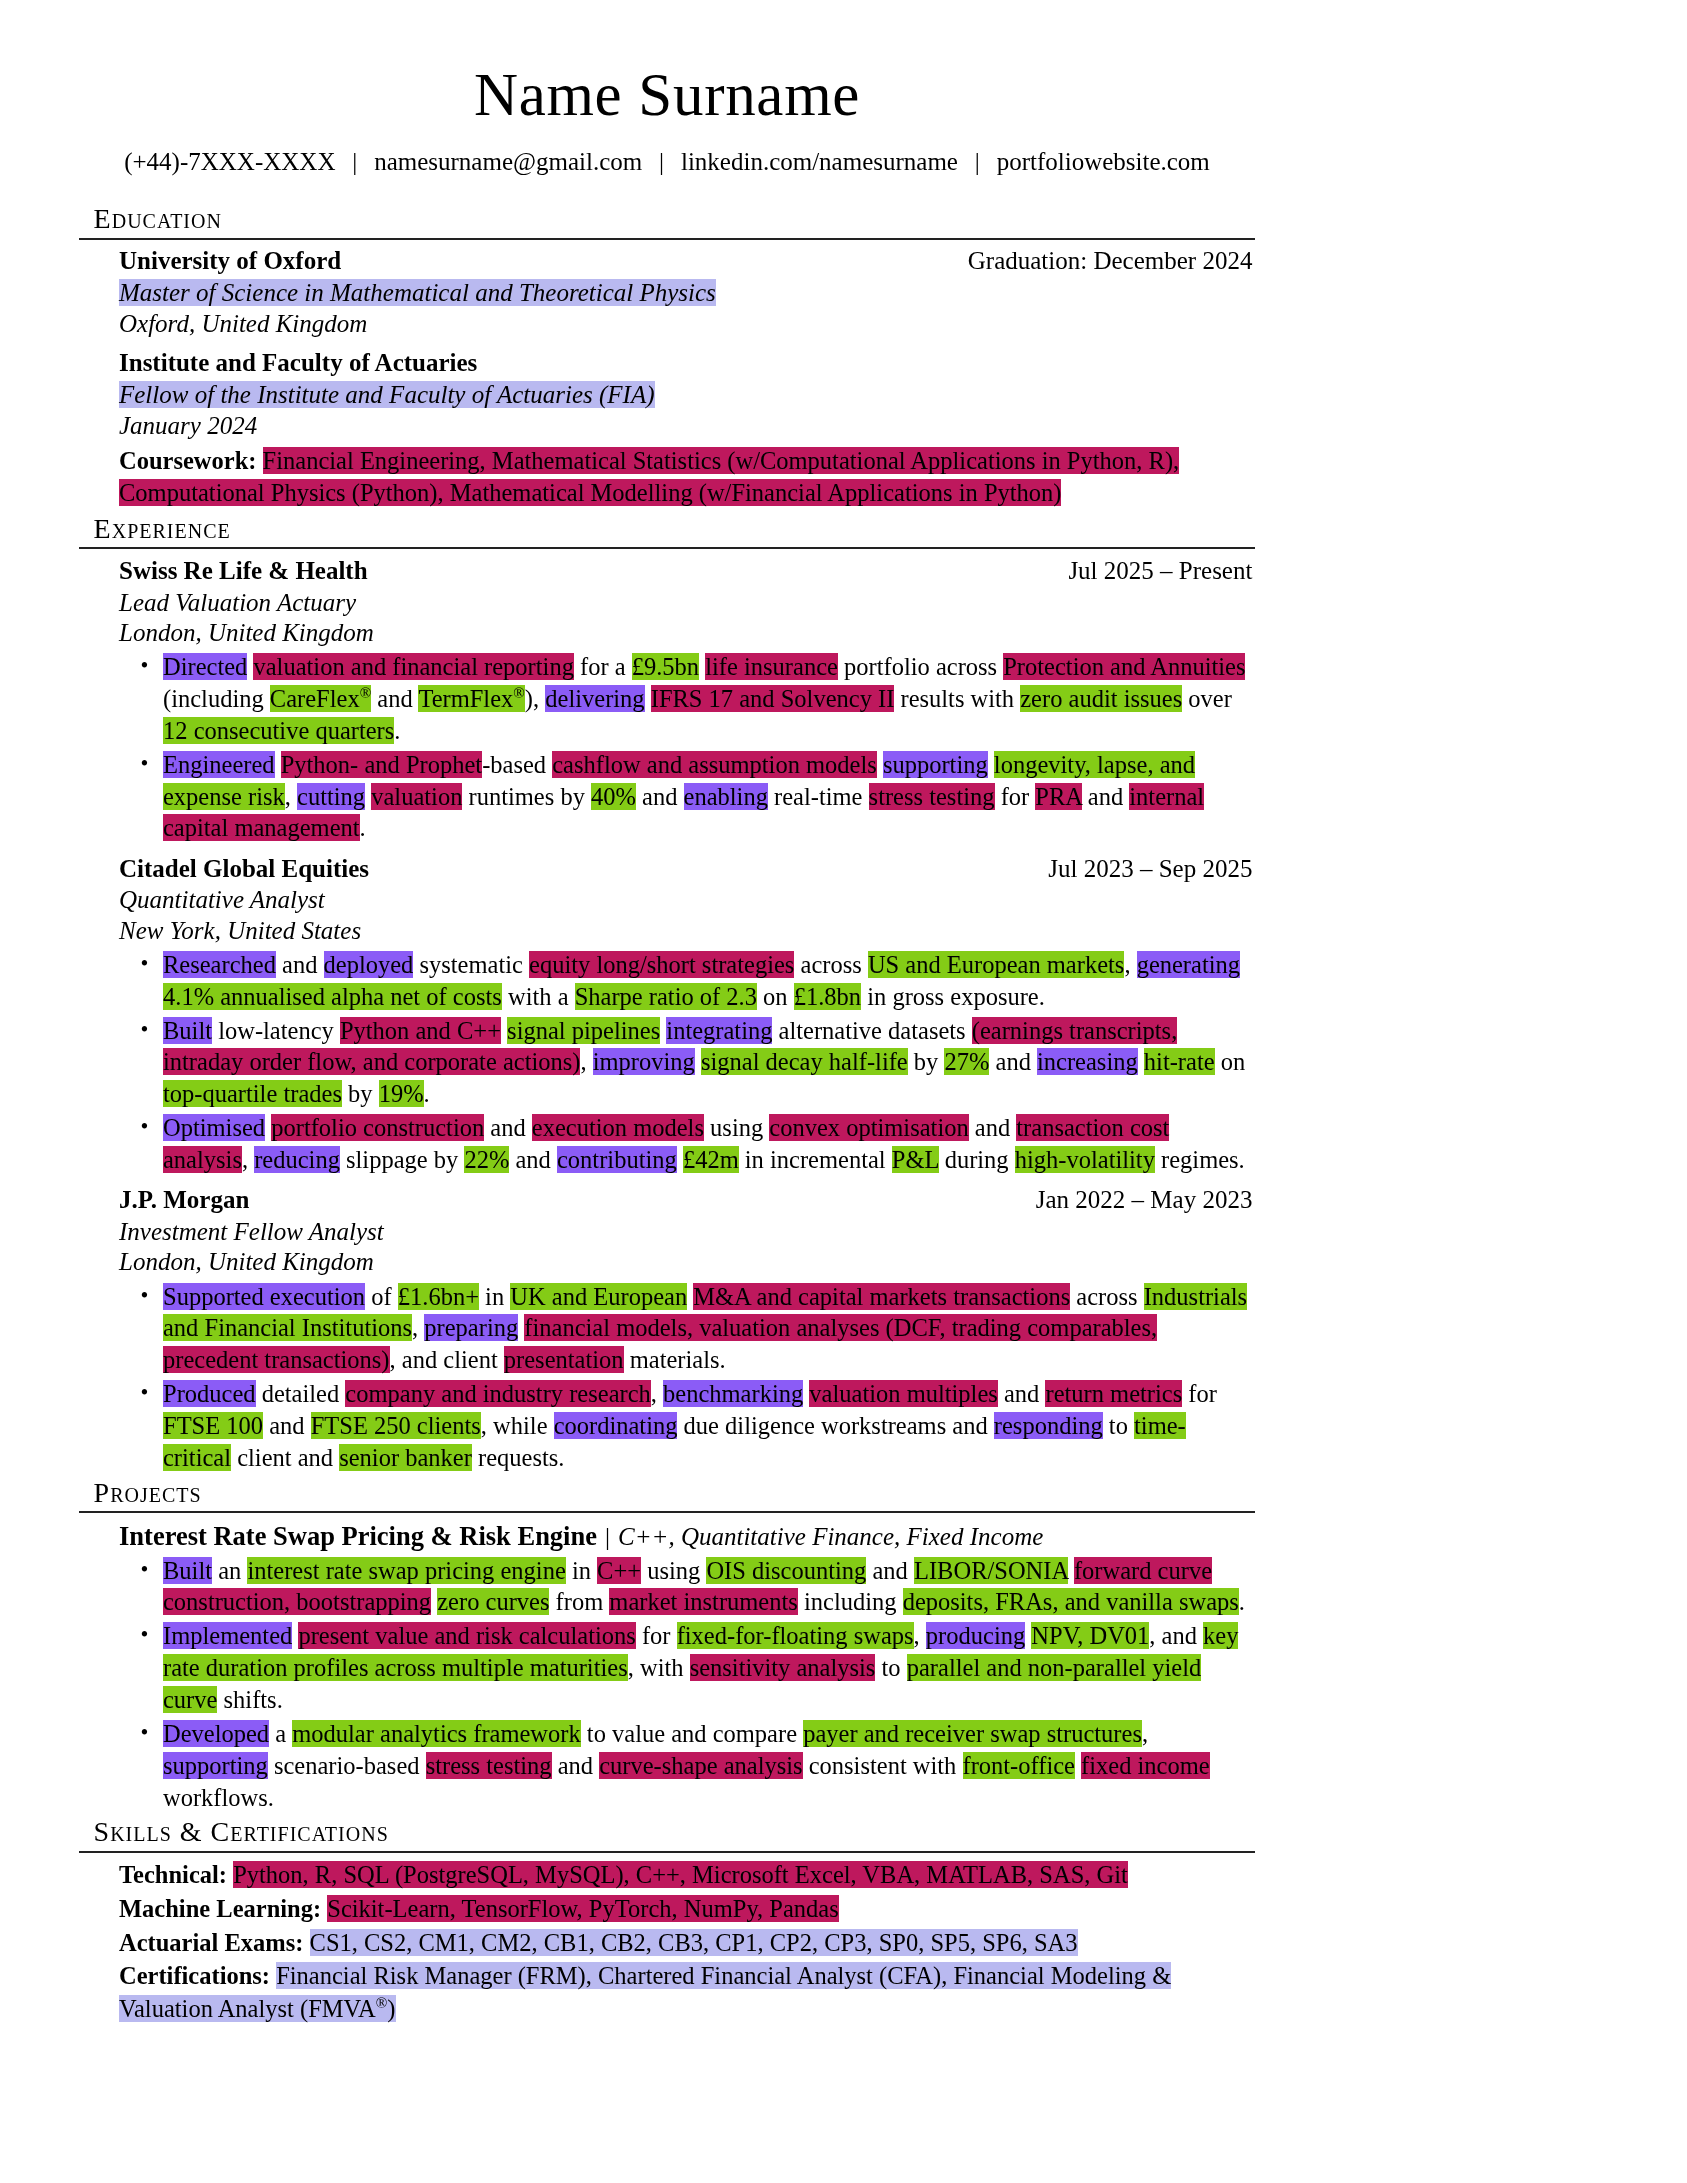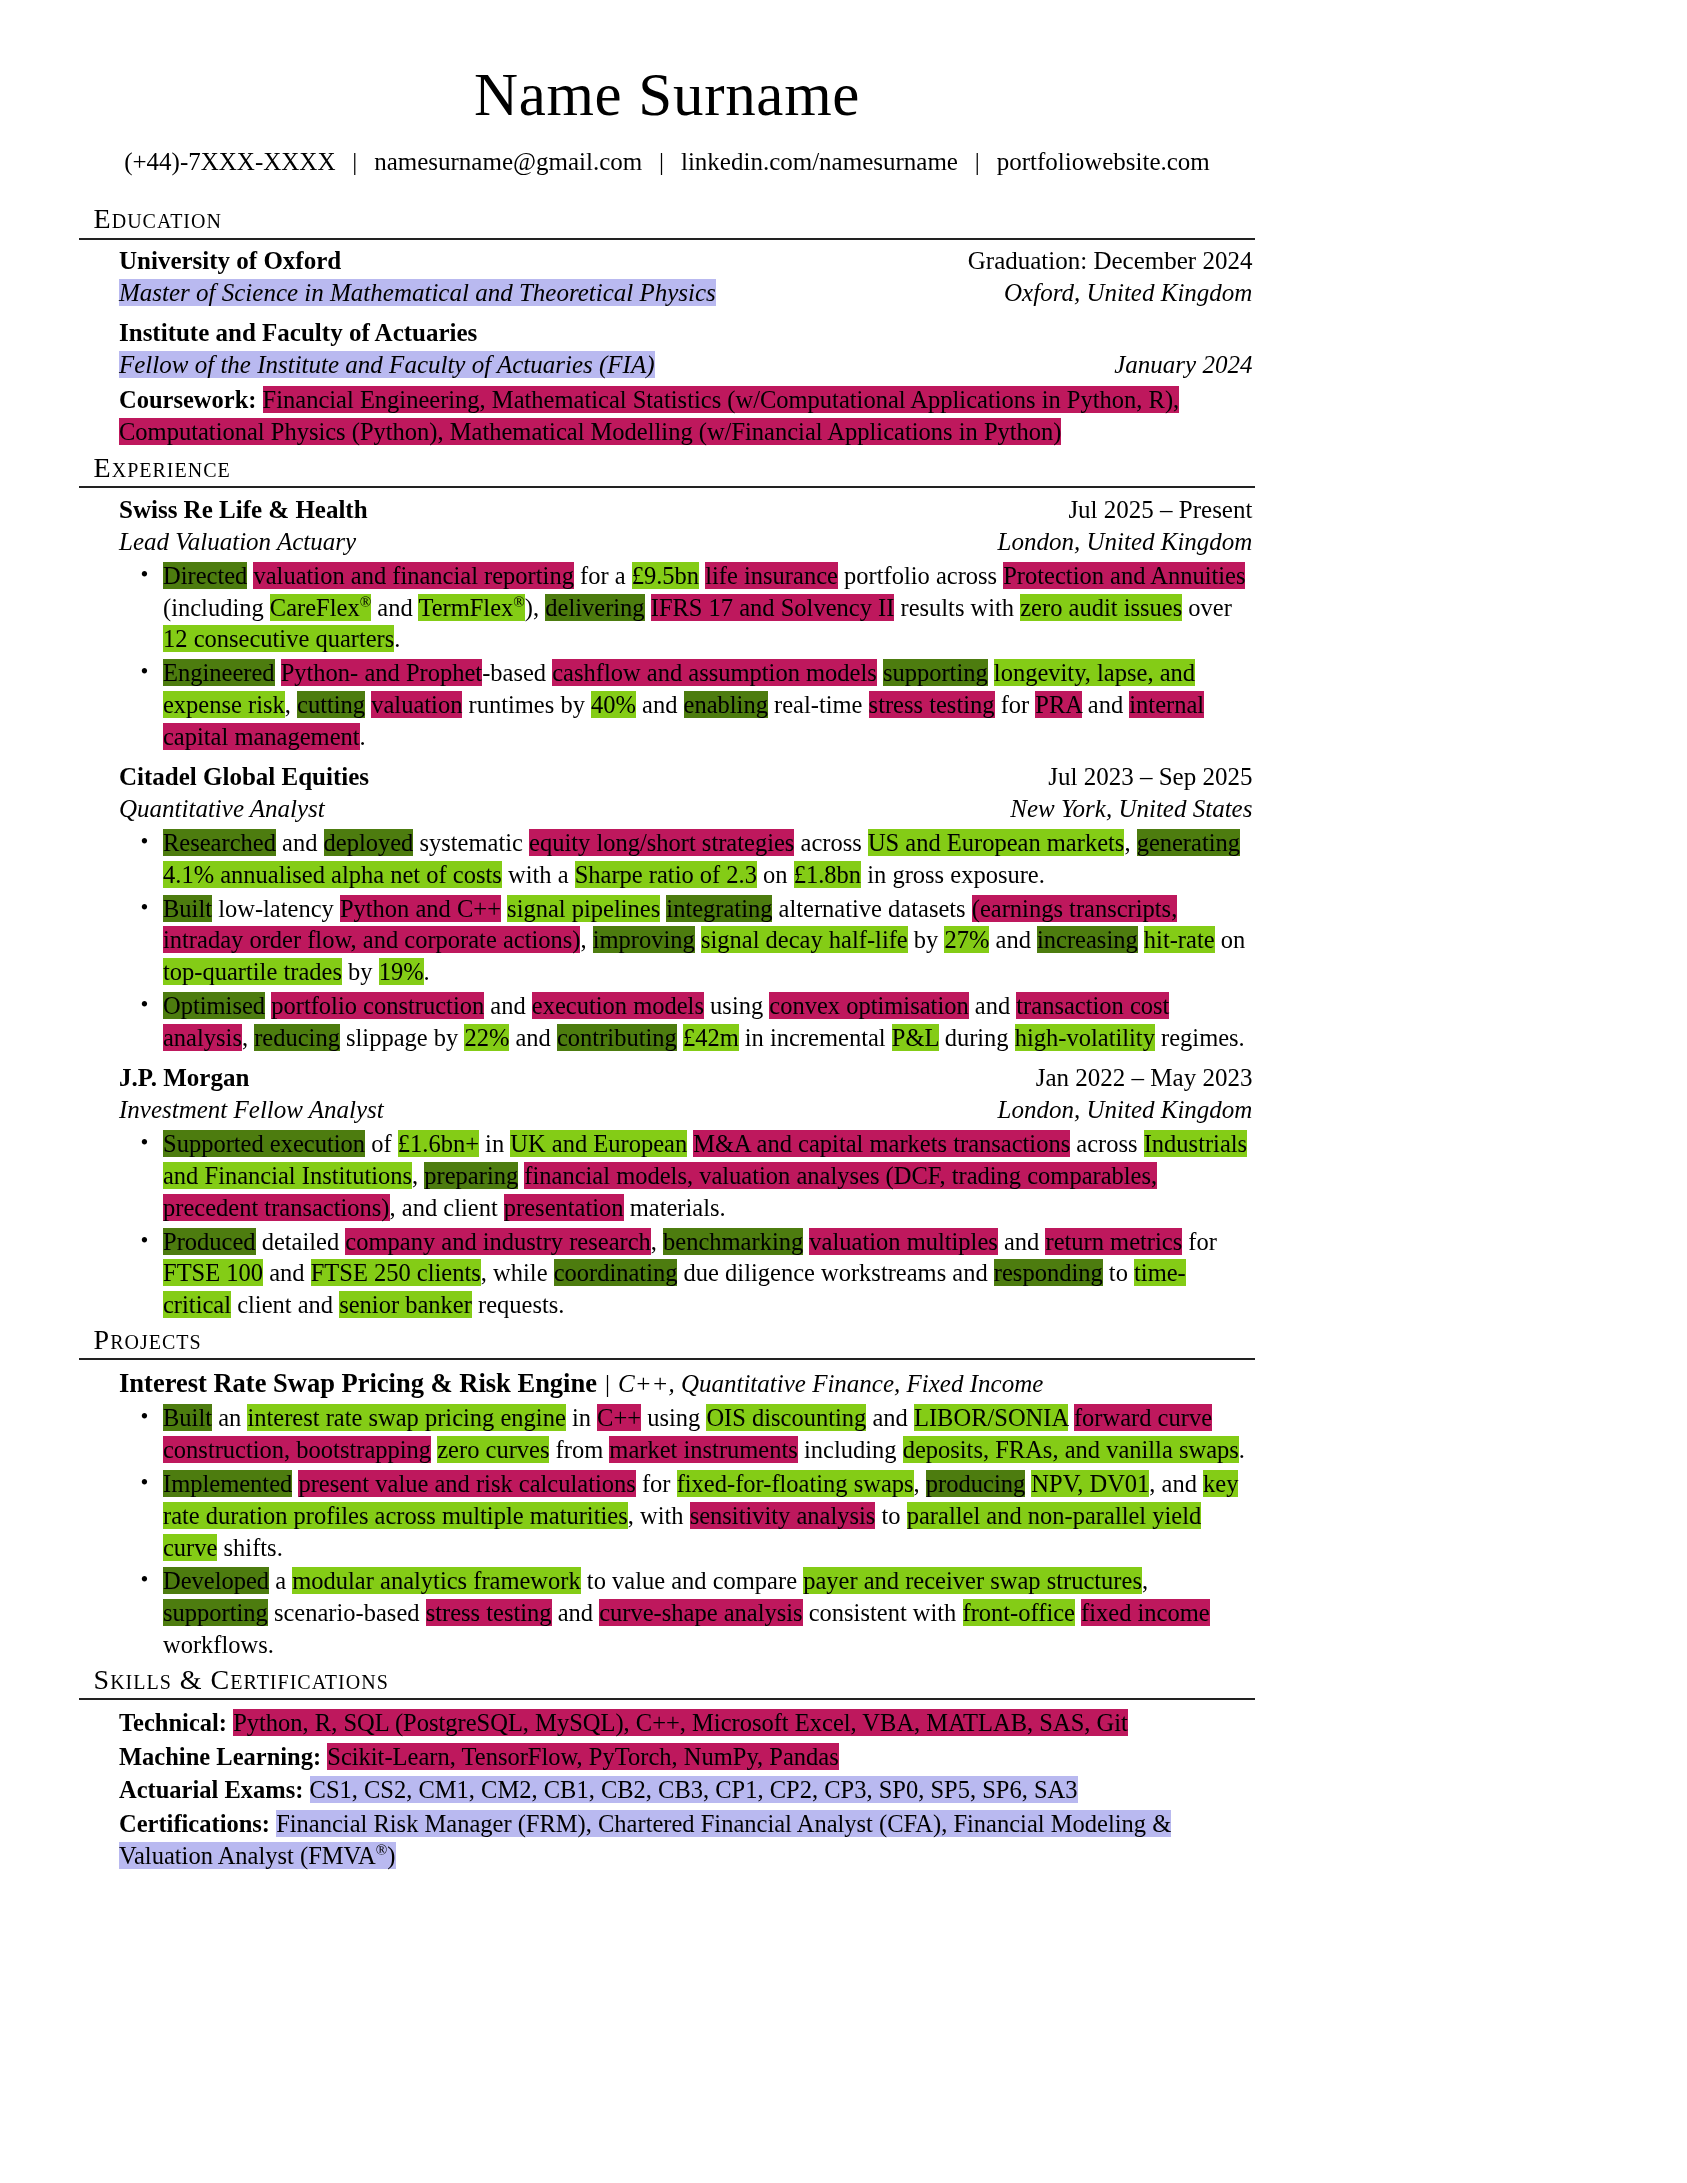--- a/index.html
+++ b/index.html
@@ -59,21 +59,21 @@
     align-items:baseline;
     line-height:1.22;
   }
   .row .left  { font-size:25px; }
   .row .right { font-size:25px; text-align:right; white-space:nowrap; }
   .org   { font-weight:700; font-size:26.5px; }
   .role  { font-style:italic; font-size:25px; }
   .dates { font-size:25px; }
   .loc   { font-style:italic; font-size:25px; }
 
-  .row.sub { margin-top:1.3px; }
+  .row.sub { margin-top:1.3px;flex-direction:column; }
 
   
   ul.bullets {
     margin:2.6px 0 0 0;
     padding-left:44px;
     list-style:none;
   }
   ul.bullets > li {
     position:relative;
     font-size:24.5px;
@@ -84,21 +84,21 @@
   ul.bullets > li::before {
     content:"\2022";
     position:absolute;
     left:-22.5px;
     top:0;
     font-size:22.5px;
   }
 
   
   mark { background:transparent; color:inherit; padding:0; }
-  .hl-b { background:#4d7c0f; }     
+  .hl-b { background:#8b5cf6; }     
   .hl-y { background:#be185d; }     
   .hl-g { background:#84cc16; }     
   .hl-p { background:#b9b9f0; }     
 
   
   .kv {
     font-size:24.5px;
     line-height:1.32;
     margin:4px 0 0 0;
   }

